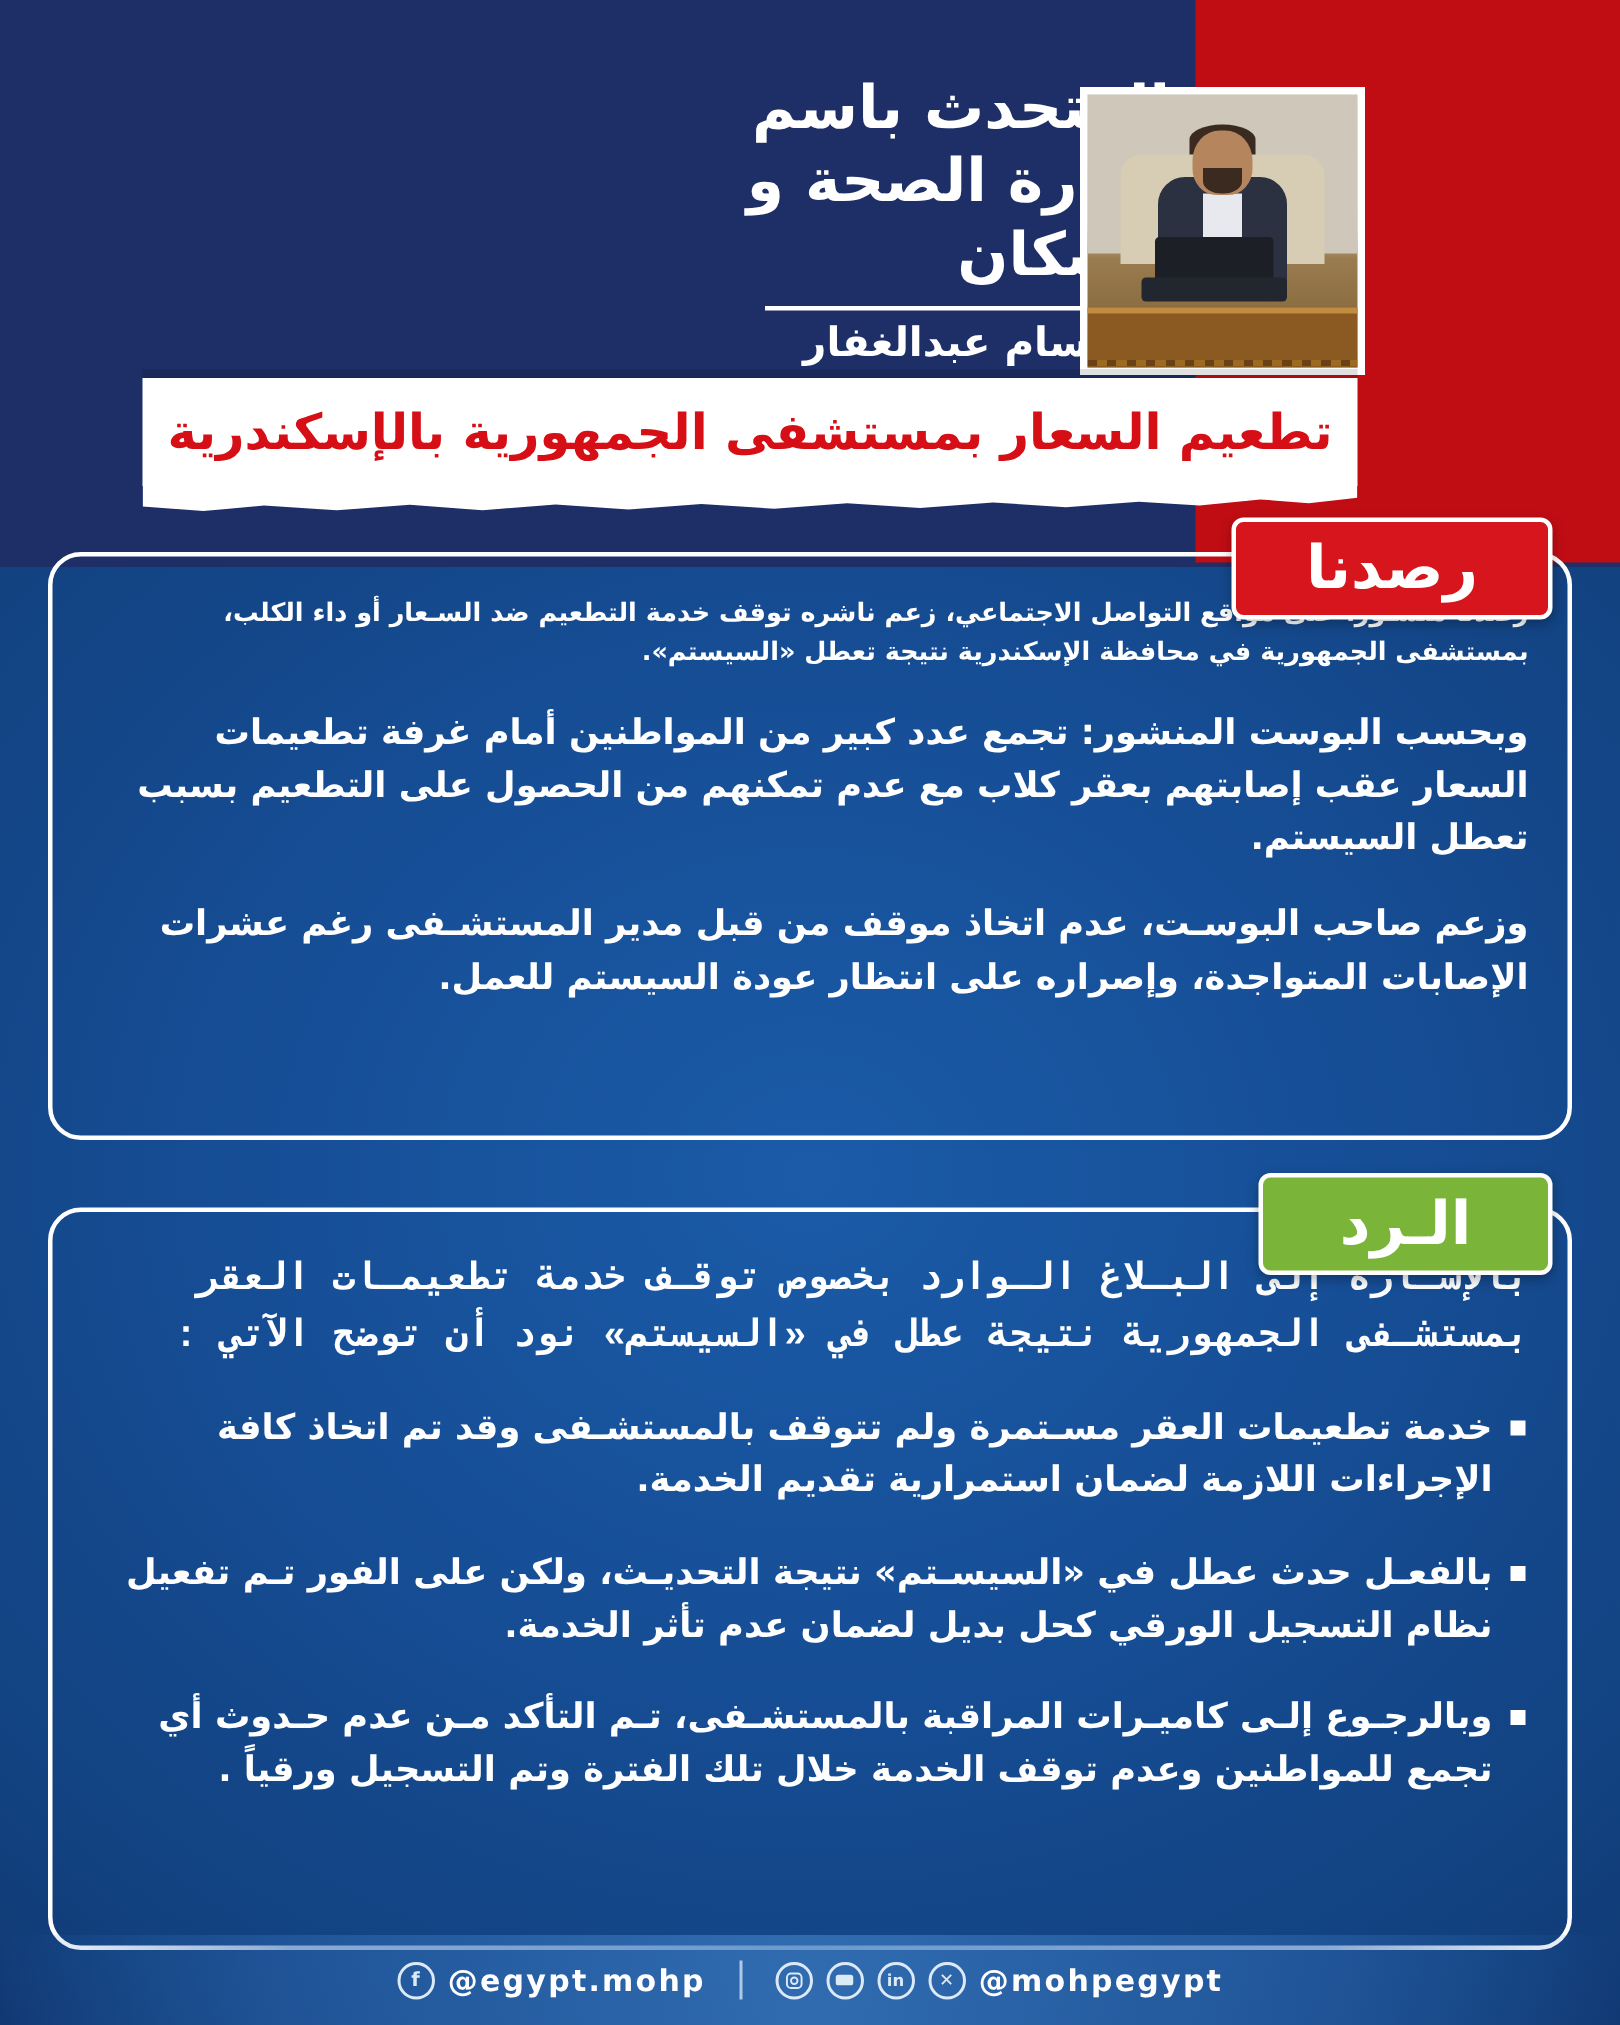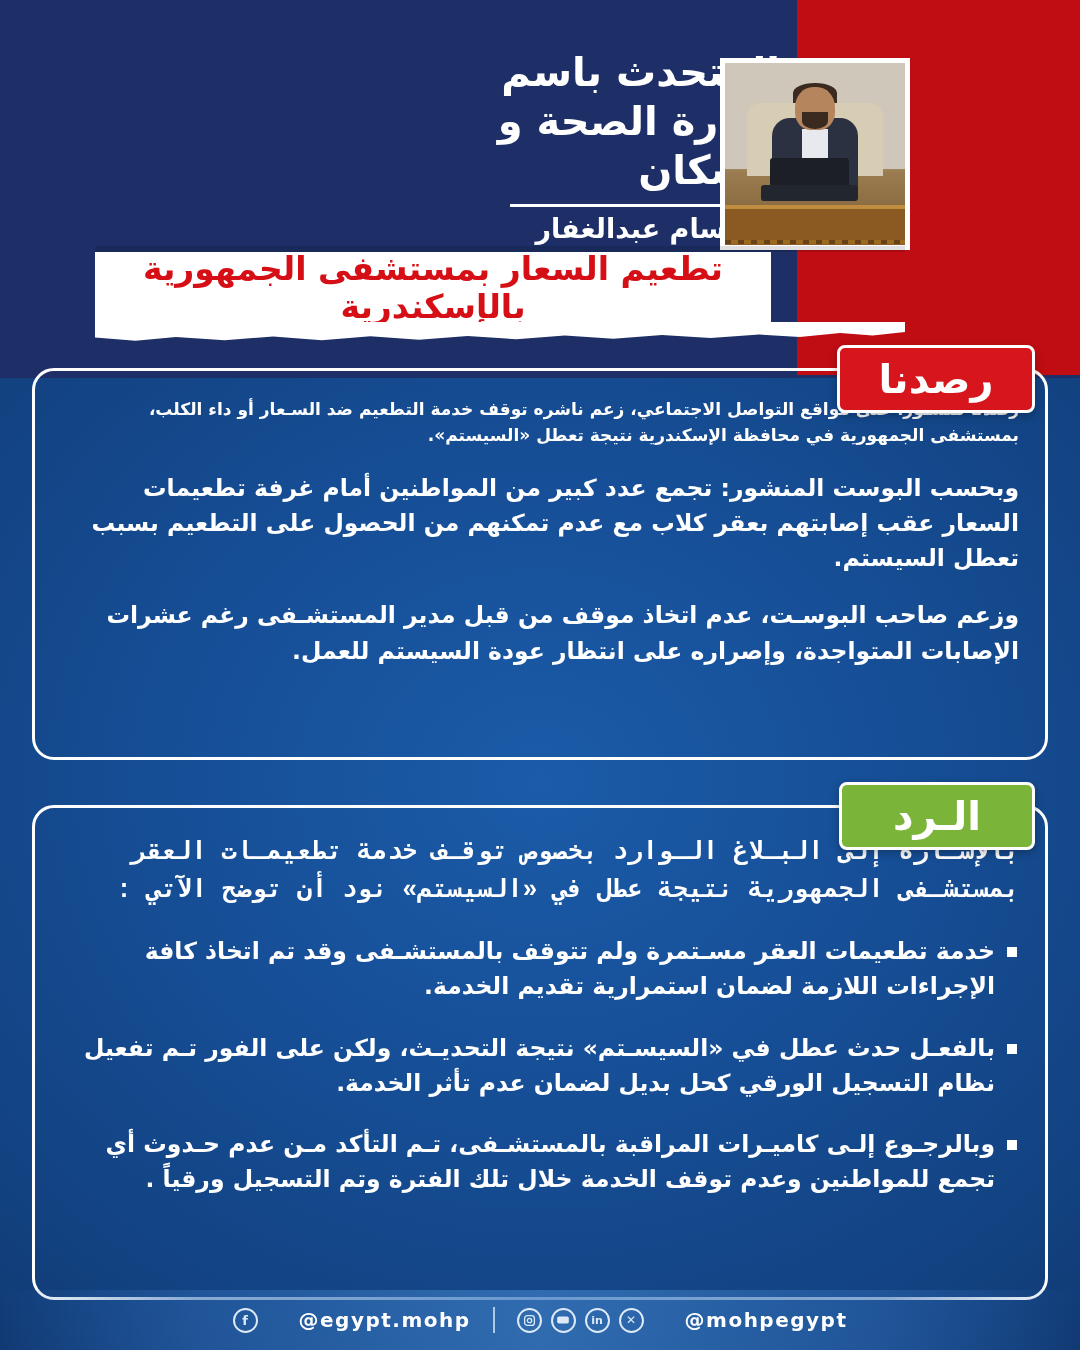--- a/index.html
+++ b/index.html
@@ -102,21 +102,21 @@
     position:absolute;left:0;bottom:24px;width:100%;text-align:center;
     font-size:6px;color:#b71c1c;font-weight:bold;letter-spacing:.2px;
   }
   .logo .artext{
     position:absolute;left:0;bottom:8px;width:100%;text-align:center;
     font-size:9px;color:#b71c1c;font-weight:bold;
   }
 
   
   .title-banner{
-    position:absolute; left:95px; top:252px; width:676px; height:72px;
+    position:absolute; left:95px; top:252px; width:810px; height:72px;
     background:#ffffff;
     display:flex; align-items:center; justify-content:center;
     padding:0 16px;
   }
   .title-banner span{
     color:#d50f15; font-size:33px; font-weight:bold; line-height:1.15;
     text-align:center; letter-spacing:-.3px;
   }
   .torn{
     position:absolute; left:95px; top:322px; width:810px; height:26px;
@@ -132,21 +132,21 @@
 
   
   .badge{
     position:absolute; z-index:6;
     border:3px solid #ffffff; border-radius:8px;
     color:#ffffff; font-weight:bold;
     display:flex; align-items:center; justify-content:center;
     box-shadow:0 3px 8px rgba(0,0,0,.28);
   }
   .badge-rasadna{
-    right:45px; top:345px; width:198px; height:68px;
+    right:45px; top:345px; width:214px; height:68px;
     background:#d6161c; font-size:40px;
   }
   .badge-alrad{
     right:45px; top:782px; width:196px; height:68px;
     background:#7ab53a; font-size:40px;
   }
 
   
   .box{
     position:absolute; left:32px; width:1016px;
@@ -191,21 +191,21 @@
     display:flex; align-items:center; justify-content:center;
     gap:12px; direction:ltr;
   }
   .sic{
     width:25px;height:25px;border-radius:50%;
     border:2px solid #dce9f7; color:#dce9f7;
     display:flex;align-items:center;justify-content:center;
     font-size:13px;font-weight:bold;flex:0 0 auto;
   }
   .handle{
-    color:#ffffff; font-size:20px; font-weight:bold; letter-spacing:1.5px;margin-left:32px;
+    color:#ffffff; font-size:20px; font-weight:bold; letter-spacing:1.5px;
   }
   .divider{
     width:2px;height:26px;background:#cfe0f2;margin:0 10px;opacity:.8;
   }
   .grp{display:flex;align-items:center;gap:9px;}
 </style>
 </head>
 <body>
 
 <div id="poster">

